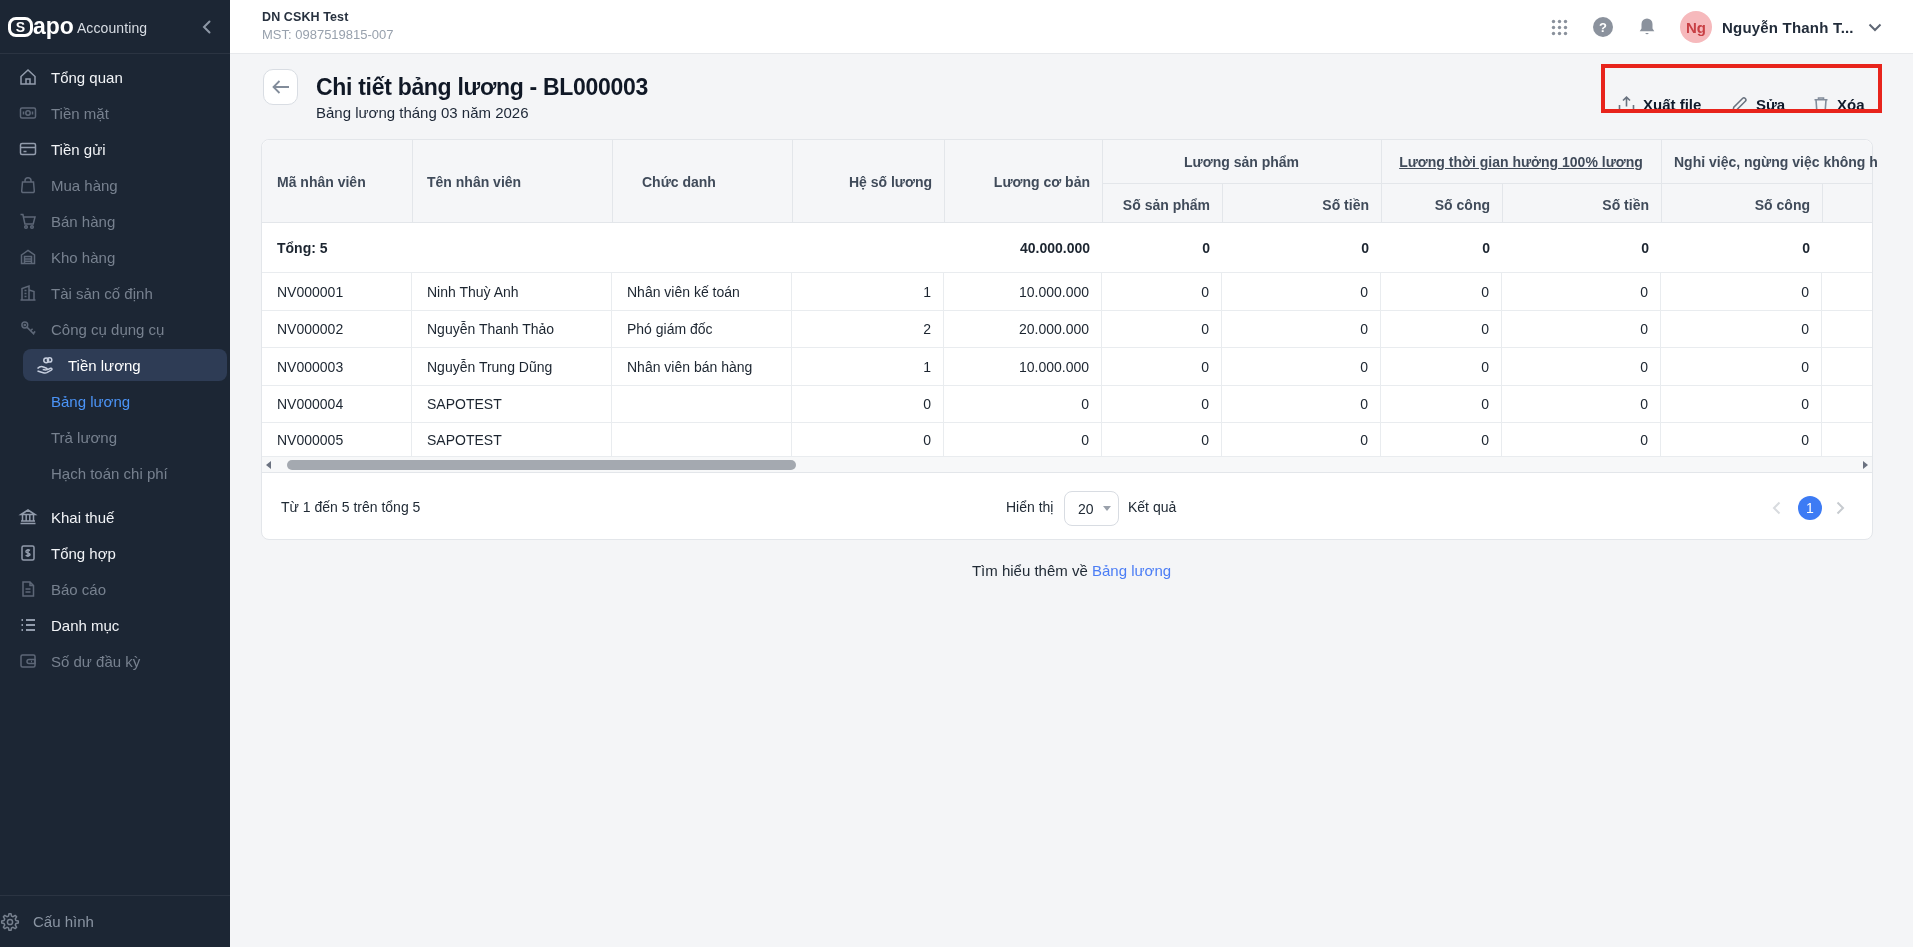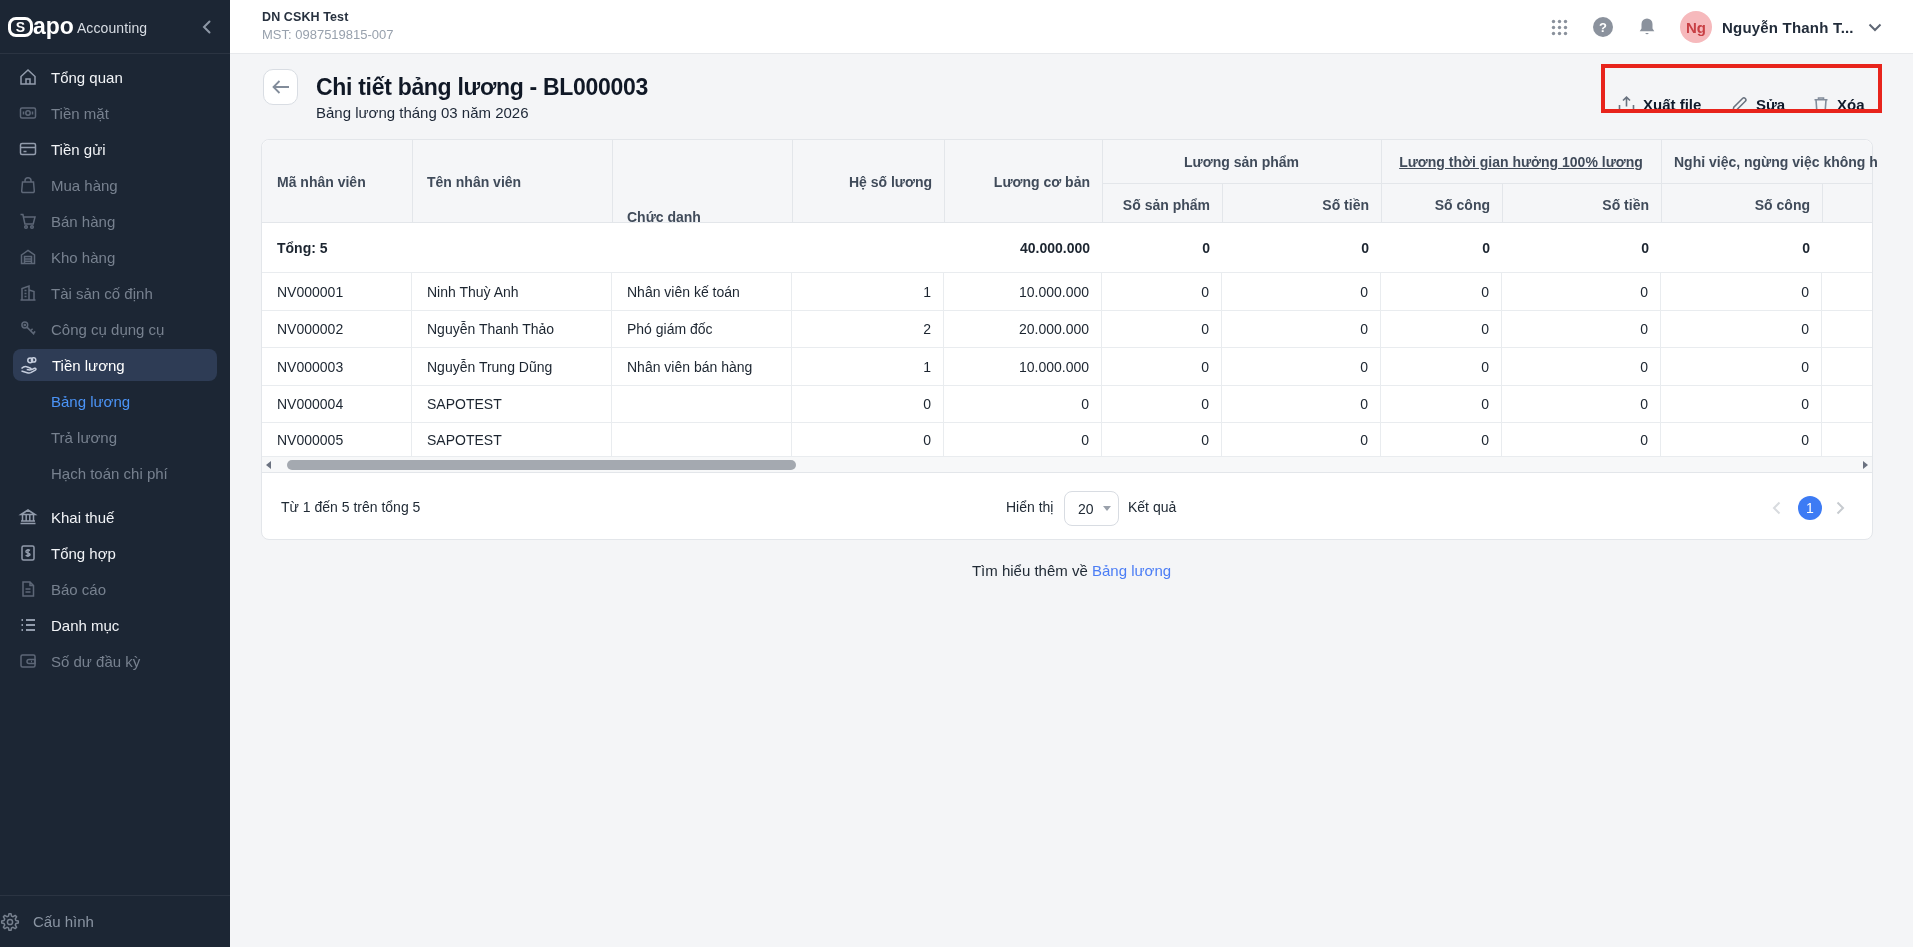--- a/index.html
+++ b/index.html
@@ -11,21 +11,21 @@
 .logo .apo { color:#fff; font-weight:bold; font-size:23px; letter-spacing:0px; margin-left:0px; }
 .logo .acct { color:#d8dde4; font-weight:400; font-size:14px; margin-left:3px; margin-top:3px; letter-spacing:0.1px; }
 .logo .col { position:absolute; right:19px; top:20px; }
 .nav { position:absolute; top:59px; left:0; width:230px; }
 .item { height:36px; display:flex; align-items:center; padding-left:18px; font-size:15px; }
 .item svg { width:20px; height:20px; margin-right:13px; flex:0 0 20px; }
 .item.b { color:#f2f4f7; font-weight:400; }
 .item.b svg { stroke:#929cac; }
 .item.d { color:#77818f; }
 .item.d svg { stroke:#5d6777; }
-.item.active { background:#2e3c55; border-radius:8px; margin:2px 13px; height:32px; padding-left:6px; width:204px; color:#fff; }
+.item.active { background:#2e3c55; border-radius:8px; margin:2px 23px; height:32px; padding-left:12px; width:204px; color:#fff; }
 .item.active svg { stroke:#c6cede; }
 .sub { height:36px; display:flex; align-items:center; padding-left:51px; font-size:15px; }
 .sub.blue { color:#4b94f7; }
 .sub.grey { color:#77818f; }
 .navgap { height:8px; }
 .cfg { position:absolute; left:0; bottom:0; width:230px; height:52px; border-top:1px solid #2b3442; display:flex; align-items:center; color:#8a94a2; font-size:15px; }
 .cfg svg { width:20px; height:20px; margin-right:13px; stroke:#77818f; }
 
 .topbar { position:absolute; left:230px; top:0; width:1683px; height:54px; background:#fff; border-bottom:1px solid #e7e9ec; z-index:4; }
 .biz { position:absolute; left:32px; top:10px; font-size:12.5px; font-weight:bold; color:#27313f; letter-spacing:0.1px; }
@@ -222,21 +222,21 @@
         </svg>
         <span>Xóa</span>
       </div>
   </div>
   <div class="redbox"></div>
 
   <div class="card" id="card">
     <div class="thead">
       <div class="hc" style="left:15px; top:34px;">Mã nhân viên</div>
       <div class="hc" style="left:165px; top:34px;">Tên nhân viên</div>
-      <div class="hc" style="left:365px; top:34px;margin-top:35px;">Chức danh</div>
+      <div class="hc" style="left:380px; top:34px;">Chức danh</div>
       <div class="hc" style="left:530px; top:34px; width:140px; text-align:right;">Hệ số lương</div>
       <div class="hc" style="left:682px; top:34px; width:146px; text-align:right;">Lương cơ bản</div>
       <div class="hc" style="left:840px; top:14px; width:279px; text-align:center;">Lương sản phẩm</div>
       <div class="hc" style="left:1119px; top:14px; width:280px; text-align:center;text-decoration:underline;">Lương thời gian hưởng 100% lương</div>
       <div class="hc" style="left:1412px; top:14px; white-space:nowrap;">Nghỉ việc, ngừng việc không h</div>
       <div class="hc" style="left:840px; top:57px; width:108px; text-align:right;">Số sản phẩm</div>
       <div class="hc" style="left:960px; top:57px; width:147px; text-align:right;">Số tiền</div>
       <div class="hc" style="left:1119px; top:57px; width:109px; text-align:right;">Số công</div>
       <div class="hc" style="left:1240px; top:57px; width:147px; text-align:right;">Số tiền</div>
       <div class="hc" style="left:1399px; top:57px; width:149px; text-align:right;">Số công</div>

